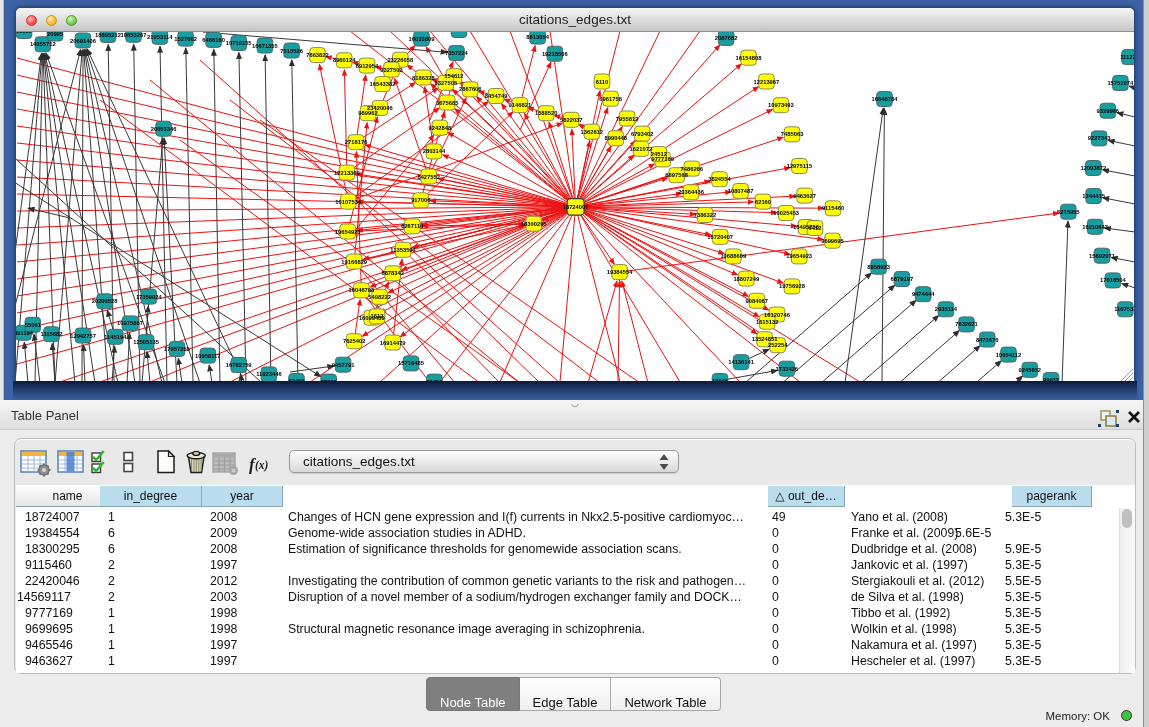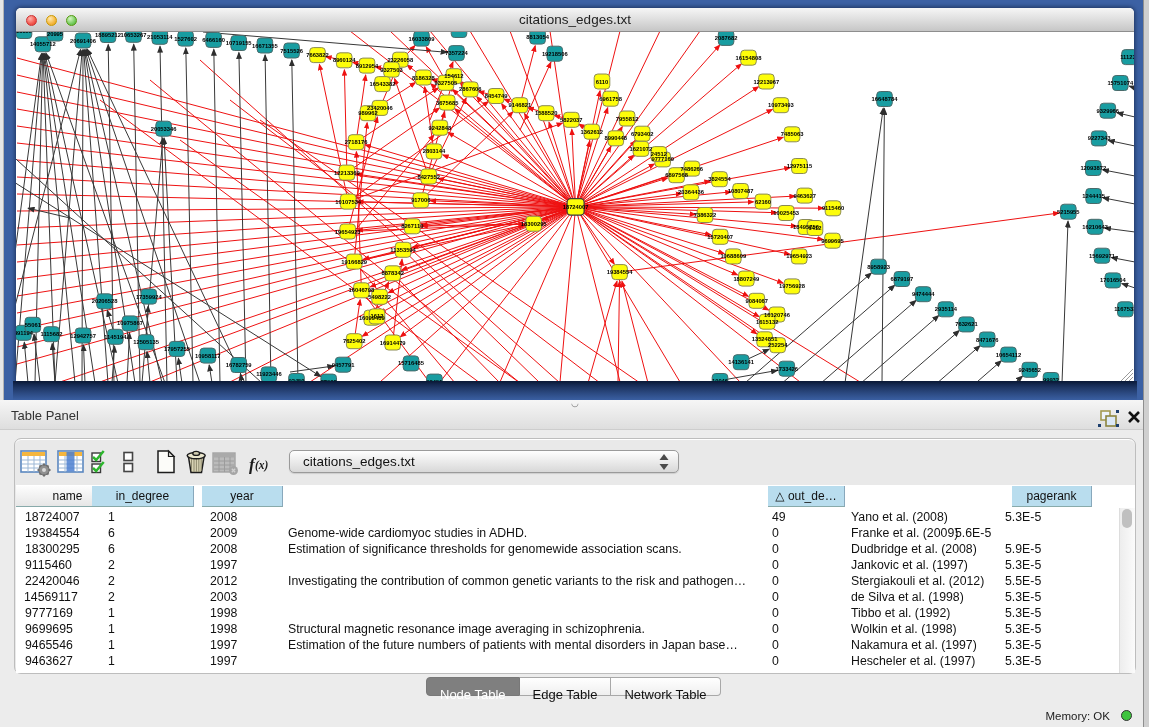--- a/index.html
+++ b/index.html
@@ -19,21 +19,21 @@
 #tp{position:absolute;left:0;top:400px;width:1143px;height:327px;background:#ececec}
 #tph{position:absolute;left:0;top:0;width:100%;height:30px;background:linear-gradient(#f6f6f6,#dedede);border-bottom:1px solid #cdcdcd}
 #tph .lbl{position:absolute;left:11px;top:8px;font-size:13px;color:#333}
 #grip{position:absolute;left:568px;top:1px;width:14px;height:6px;color:#777;font-size:9px;line-height:5px;text-align:center}
 #cont{position:absolute;left:14px;top:38px;width:1122px;height:236px;background:#e9e9e9;border:1px solid #bdbdbd;border-radius:7px;box-shadow:inset 0 1px 0 #fff}
 #tbl{position:absolute;left:1px;top:46px;width:1119px;height:188px;background:#fff}
 .hd{position:absolute;top:1px;height:21px;border-right:1px solid #88a8bc;background:#b9ddee;font-size:12px;color:#111;text-align:center;line-height:21px;border-bottom:1px solid #8aa}
 .rw{position:absolute;left:0;width:100%;height:16px;font-size:12.3px;color:#111;line-height:16px}
 .rw span{position:absolute;top:0;white-space:nowrap}
 #tabs{position:absolute;left:426px;top:277px;height:19px;font-size:13px}
-#tabs div{float:left;height:19px;line-height:18px;padding:8px 13px;background:linear-gradient(#fff,#efefef);border:1px solid #a8a8a8;border-left:none;color:#111}
+#tabs div{float:left;height:19px;line-height:18px;padding:16px 13px;background:linear-gradient(#fff,#efefef);border:1px solid #a8a8a8;border-left:none;color:#111}
 #tabs div.sel{background:#7f7f7f;color:#fff;border-color:#787878;border-radius:4px 0 0 4px;border-left:1px solid #787878}
 #tabs div.last{border-radius:0 4px 4px 0}
 #mem{position:absolute;right:33px;top:310px;font-size:11.5px;color:#222}
 #memdot{position:absolute;right:11px;top:310px;width:11px;height:11px;border-radius:50%;background:#3ec43e;border:1.5px solid #333}
 </style></head><body>
 <div id="leftstrip"></div>
 <div id="desk"></div>
 <div id="shband"></div>
 <div id="win">
   <div id="tbar">
@@ -629,37 +629,38 @@
 </svg>
 <div style="position:absolute;left:274px;top:11px;width:390px;height:23px;border:1px solid #9a9a9a;border-radius:5px;background:linear-gradient(#fefefe,#d8d8d8);box-shadow:0 1px 1px rgba(0,0,0,0.12)">
 <span style="position:absolute;left:13px;top:3px;font-size:13.5px;color:#111">citations_edges.txt</span>
 <svg width="12" height="17" style="position:absolute;right:8px;top:3px">
           <path d="M6 0 L10.5 6 L1.5 6 z" fill="#4a4a4a"></path>
           <path d="M6 16 L10.5 10 L1.5 10 z" fill="#4a4a4a"></path>
         </svg>
 </div>
     <div id="tbl">
       <div class="hd" style="left:0;width:104px;background:linear-gradient(#fdfdfd,#e6e6e6);border-right:1px solid #b5b5b5">name</div>
-      <div class="hd" style="left:76px;width:102px">in_degree</div>
+      <div class="hd" style="left:84px;width:102px">in_degree</div>
       <div class="hd" style="left:186px;width:81px">year</div>
       <div class="hd" style="left:752px;width:77px">△&nbsp;out_de…</div>
       <div class="hd" style="left:996px;width:80px">pagerank</div>
       <div class="rw" style="top:24px">
           <span style="left:9px">18724007</span>
           <span style="left:92px">1</span>
           <span style="left:194px">2008</span>
+          <span style="left:272px">Changes of HCN gene expression and I(f) currents in Nkx2.5-positive cardiomyoc…</span>
           <span style="left:756px">49</span>
           <span style="left:835px">Yano et al. (2008)</span>
           <span style="left:989px">5.3E-5</span>
         </div>
 <div class="rw" style="top:40px">
           <span style="left:9px">19384554</span>
           <span style="left:92px">6</span>
           <span style="left:194px">2009</span>
-          <span style="left:272px">Genome-wide cardiomyoc studies in ADHD.</span>
+          <span style="left:272px">Genome-wide association studies in ADHD.</span>
           <span style="left:756px">0</span>
           <span style="left:835px">Franke et al. (2009)</span>
           <span style="left:939px">5.6E-5</span>
         </div>
 <div class="rw" style="top:56px">
           <span style="left:9px">18300295</span>
           <span style="left:92px">6</span>
           <span style="left:194px">2008</span>
           <span style="left:272px">Estimation of significance thresholds for genomewide association scans.</span>
           <span style="left:756px">0</span>
@@ -677,23 +678,24 @@
 <div class="rw" style="top:88px">
           <span style="left:9px">22420046</span>
           <span style="left:92px">2</span>
           <span style="left:194px">2012</span>
           <span style="left:272px">Investigating the contribution of common genetic variants to the risk and pathogen…</span>
           <span style="left:756px">0</span>
           <span style="left:835px">Stergiakouli et al. (2012)</span>
           <span style="left:989px">5.5E-5</span>
         </div>
 <div class="rw" style="top:104px">
-          <span style="left:8px">14569117</span>
+          <span style="left:1px">14569117</span>
           <span style="left:92px">2</span>
           <span style="left:194px">2003</span>
+          <span style="left:272px">Disruption of a novel member of a sodium/hydrogen exchanger family and DOCK…</span>
           <span style="left:756px">0</span>
           <span style="left:835px">de Silva et al. (1998)</span>
           <span style="left:989px">5.3E-5</span>
         </div>
 <div class="rw" style="top:120px">
           <span style="left:9px">9777169</span>
           <span style="left:92px">1</span>
           <span style="left:194px">1998</span>
           <span style="left:756px">0</span>
           <span style="left:835px">Tibbo et al. (1992)</span>
@@ -705,21 +707,20 @@
           <span style="left:194px">1998</span>
           <span style="left:272px">Structural magnetic resonance image averaging in schizophrenia.</span>
           <span style="left:756px">0</span>
           <span style="left:835px">Wolkin et al. (1998)</span>
           <span style="left:989px">5.3E-5</span>
         </div>
 <div class="rw" style="top:152px">
           <span style="left:9px">9465546</span>
           <span style="left:92px">1</span>
           <span style="left:194px">1997</span>
-          <span style="left:272px">Estimation of the future numbers of patients with mental disorders in Japan base…</span>
           <span style="left:756px">0</span>
           <span style="left:835px">Nakamura et al. (1997)</span>
           <span style="left:989px">5.3E-5</span>
         </div>
 <div class="rw" style="top:168px">
           <span style="left:9px">9463627</span>
           <span style="left:92px">1</span>
           <span style="left:194px">1997</span>
           <span style="left:756px">0</span>
           <span style="left:835px">Hescheler et al. (1997)</span>

